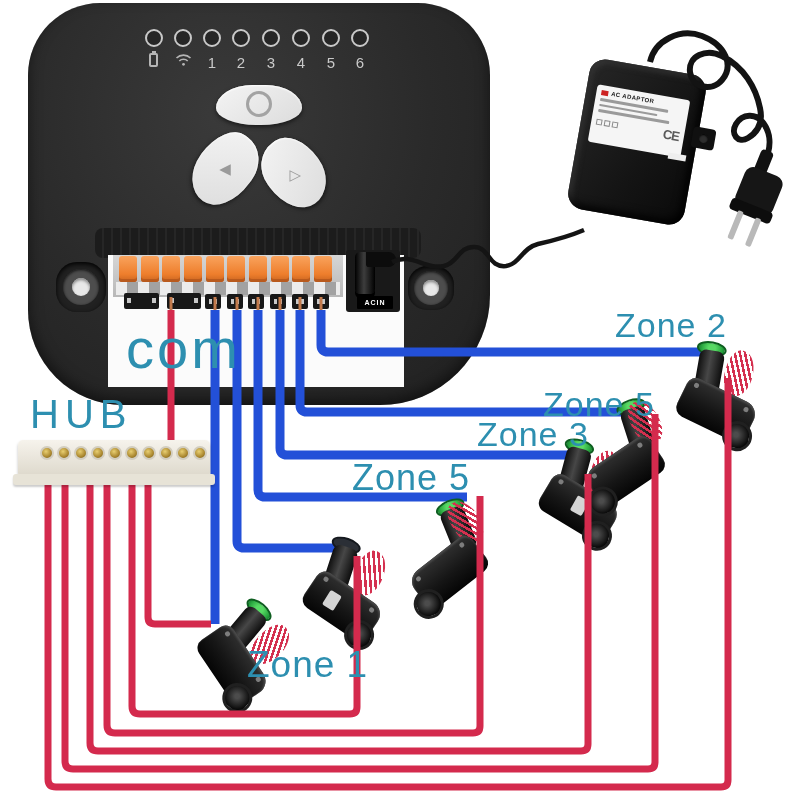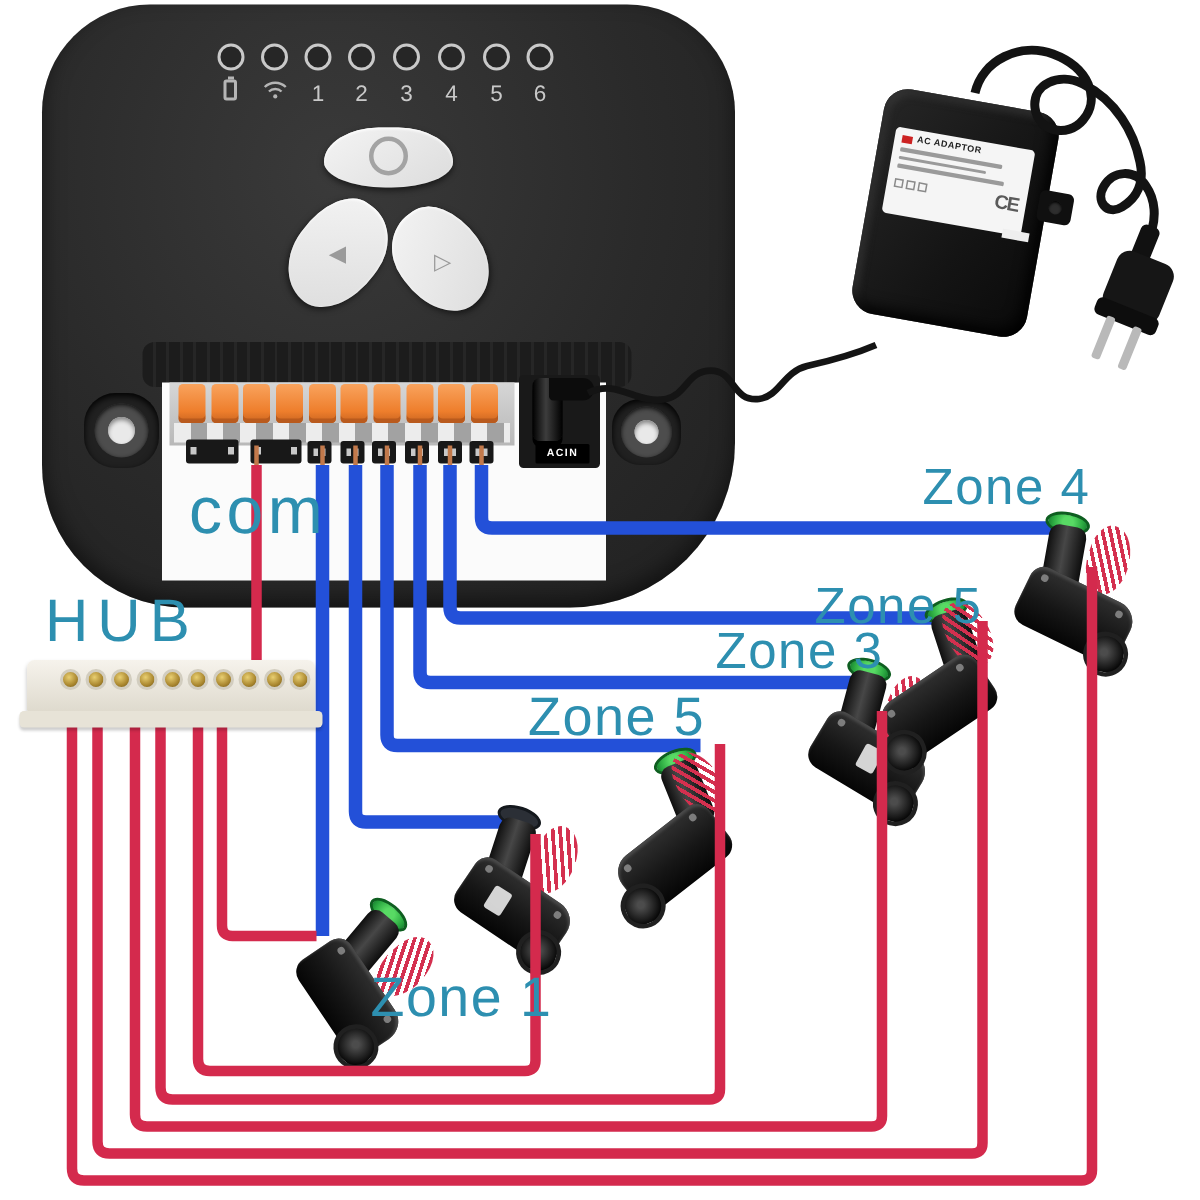--- a/index.html
+++ b/index.html
@@ -95,21 +95,21 @@
   .v2{left:309px;top:543px;transform:rotate(18deg);}
   .v2 .cap{background:#2b2f36;border-color:#14181d;}
   .v3{left:401px;top:505px;transform:rotate(-22deg);}
   .v4{left:545px;top:444px;transform:rotate(15deg);}
   .v4 .sticker{left:30px;}
   .v5{left:578px;top:404px;transform:rotate(-18deg);}
   .v6{left:682px;top:345px;transform:rotate(10deg);}
 
   
   .lbl{position:absolute;color:#2d8fb0;letter-spacing:1px;white-space:nowrap;}
-  .lbl-com{left:126px;top:316px;font-size:44px;letter-spacing:3px;}
+  .lbl-com{left:126px;top:316px;font-size:56px;letter-spacing:3px;}
   .lbl-hub{left:30px;top:392px;font-size:40px;letter-spacing:6px;}
   .lbl-z1{left:247px;top:644px;font-size:37px;}
   .lbl-z2{left:258px;top:502px;font-size:38px;}
   .lbl-z3{left:352px;top:457px;font-size:36px;}
   .lbl-z4{left:477px;top:415px;font-size:34px;}
   .lbl-z5{left:543px;top:369px;font-size:34px;margin-top:16px;}
   .lbl-z6{left:615px;top:306px;font-size:34px;}
 
   svg.underlay,svg.overlay{position:absolute;left:0;top:0;}
 </style>
@@ -325,15 +325,15 @@
     <div class="screw" style="left:158px;"></div>
     <div class="screw" style="left:175px;"></div>
   </div>
 
   <div class="lbl lbl-com">com</div>
   <div class="lbl lbl-hub">HUB</div>
   <div class="lbl lbl-z1">Zone 1</div>
   <div class="lbl lbl-z3">Zone 5</div>
   <div class="lbl lbl-z4">Zone 3</div>
   <div class="lbl lbl-z5">Zone 5</div>
-  <div class="lbl lbl-z6">Zone 4</div>
+  <div class="lbl lbl-z6">Zone 2</div>
 
 </div>
 
 </body></html>

